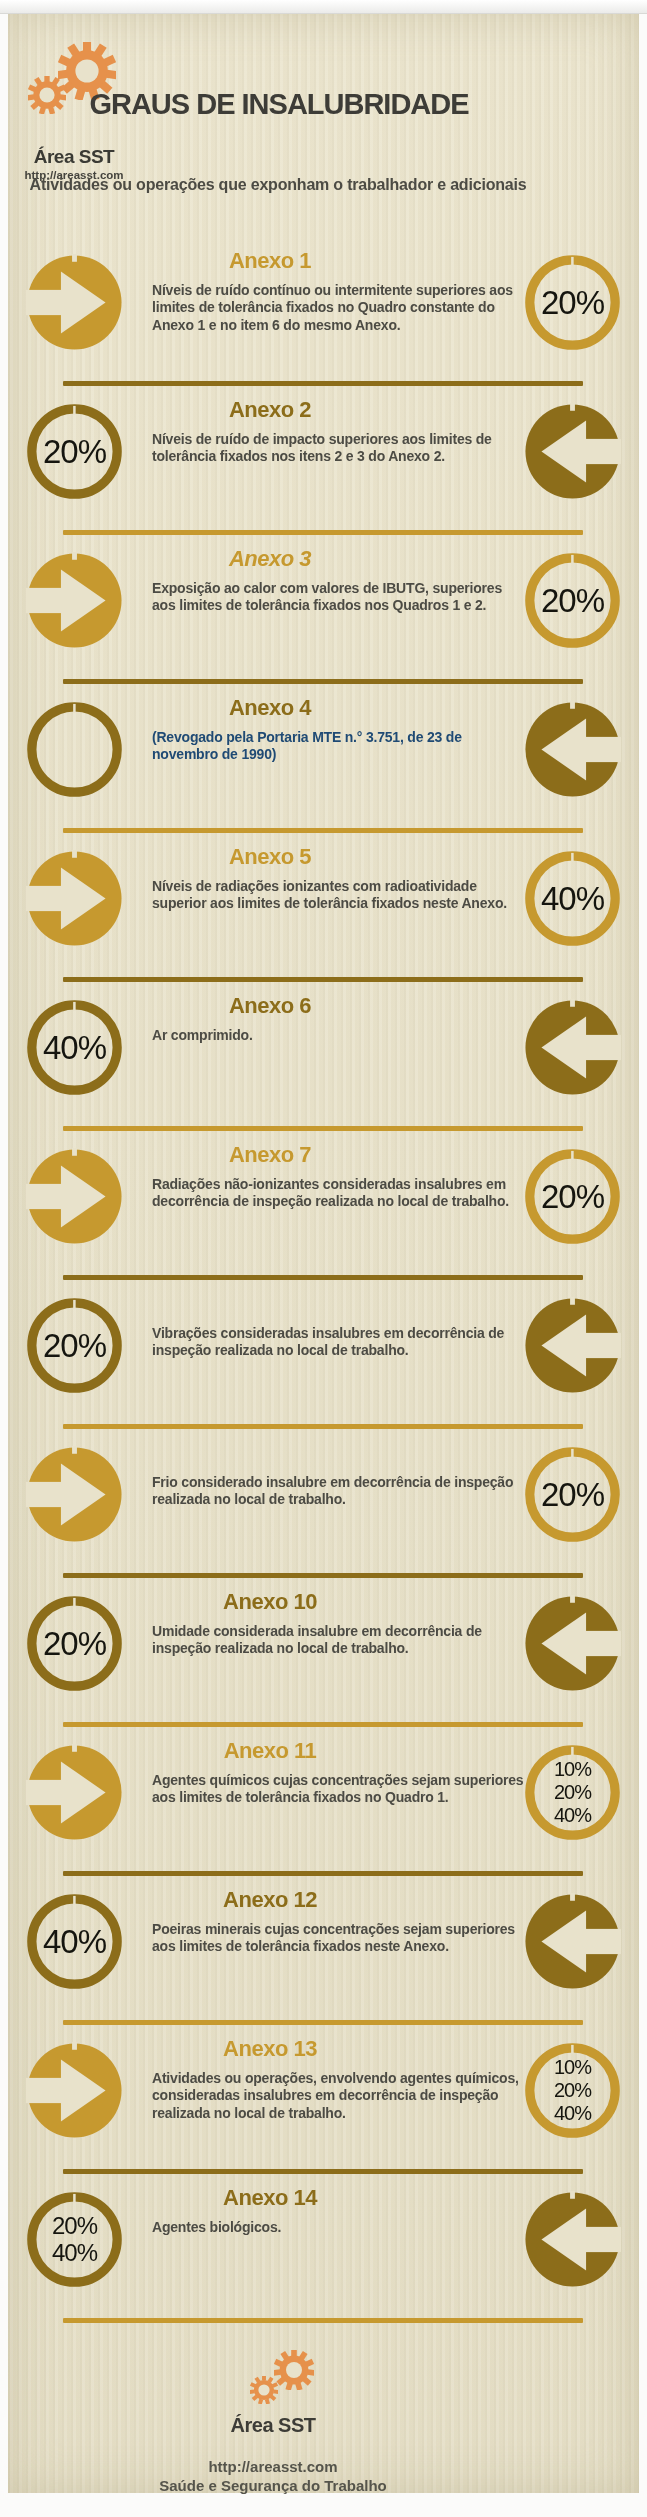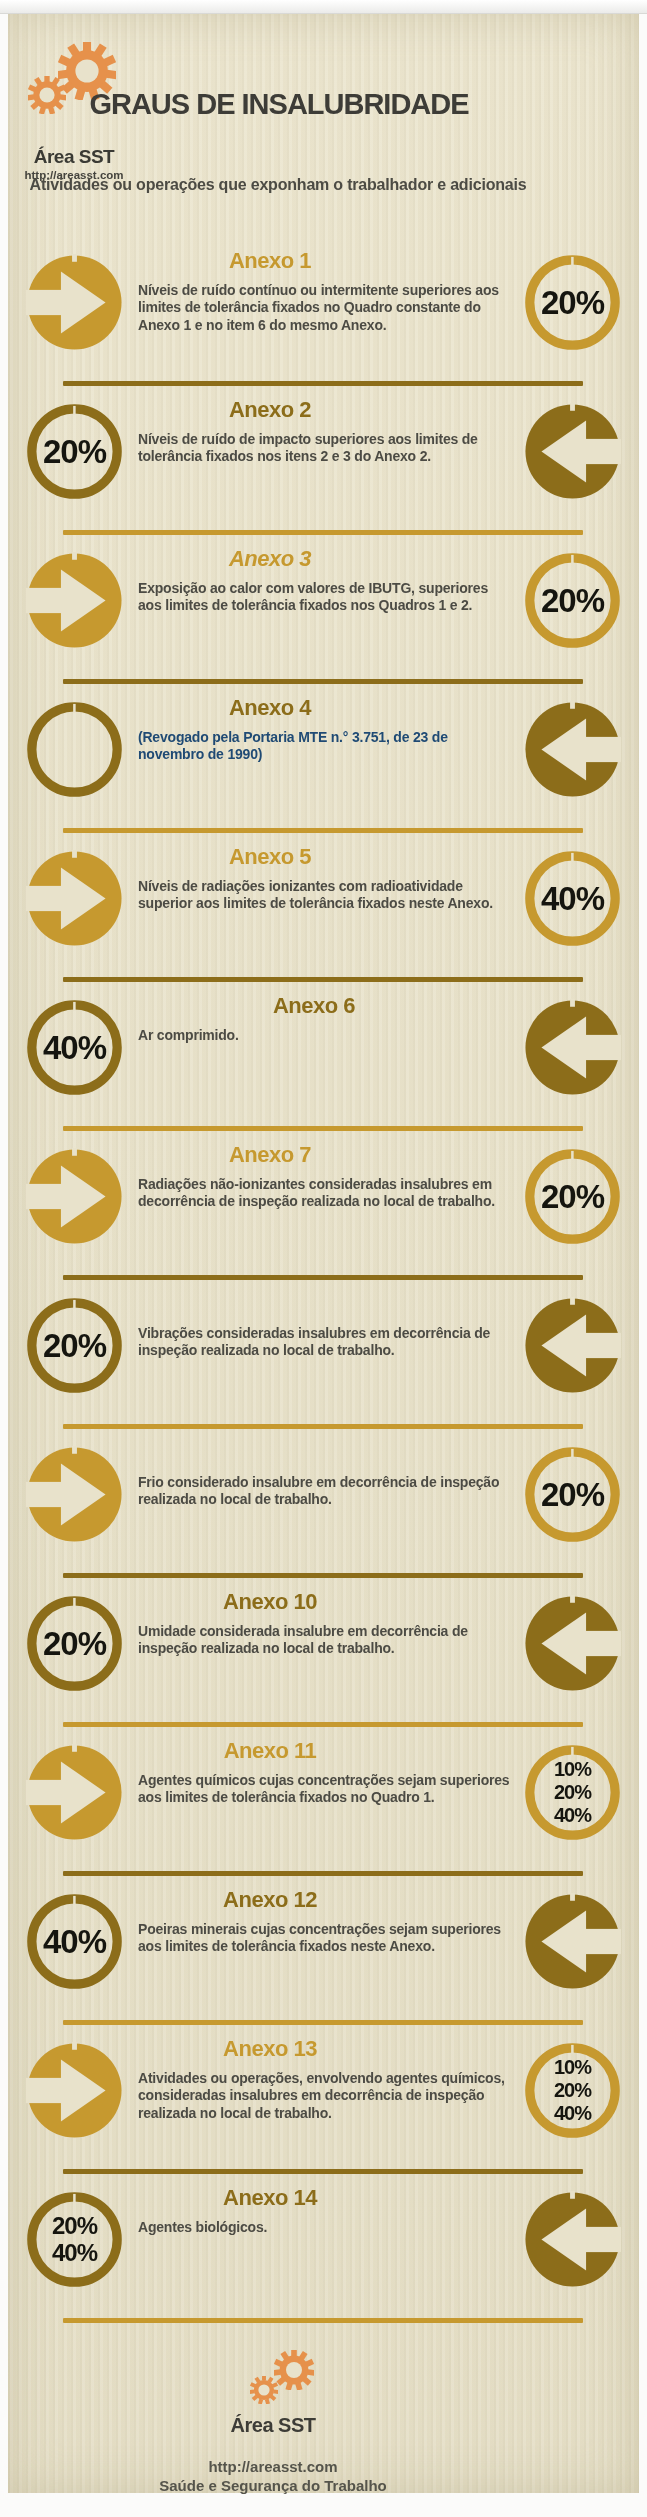--- a/index.html
+++ b/index.html
@@ -30,30 +30,30 @@
     font-size:11.5px;font-weight:bold;color:#45443e;}
   .title{position:absolute;top:74px;left:56px;width:430px;text-align:center;margin:0;
     font-size:29px;font-weight:800;color:#3d3c37;letter-spacing:-1px;}
   .subtitle{position:absolute;top:154px;left:0;width:524px;text-align:center;margin:8px;
     font-size:16px;font-weight:bold;color:#4c4b44;letter-spacing:-0.2px;}
   
   .sections{position:absolute;top:226px;left:0;width:631px;}
   section.anexo{position:relative;height:149px;}
   .anexo-title{position:absolute;top:8px;left:0;width:524px;margin:0;text-align:center;
     font-size:22px;font-weight:bold;letter-spacing:-0.5px;}
-  .anexo-desc{position:absolute;top:42px;left:130px;width:372px;margin:0;
+  .anexo-desc{position:absolute;top:42px;left:144px;width:372px;margin:0;
     font-size:14px;line-height:1.24;font-weight:bold;color:#4c4b44;letter-spacing:-0.2px;}
   .anexo-desc.revoked{color:#1f4a74;}
   .icon{position:absolute;width:97px;height:97px;top:14px;}
   .icon svg{width:100%;height:100%;display:block;}
   .icon.left{left:18px;}
   .icon.right{left:516px;}
   .divider{position:absolute;bottom:3px;left:55px;width:520px;height:5px;border-radius:1px;}
   .vals{position:absolute;inset:0;display:flex;flex-direction:column;align-items:center;
-    justify-content:center;font-weight:bold;color:#15150f;letter-spacing:-1px;}
+    justify-content:center;font-weight:normal;color:#15150f;letter-spacing:-1px;}
   .vals.v1{font-size:33px;}
   .vals.v2{font-size:24px;line-height:1.12;}
   .vals.v3{font-size:20px;line-height:1.15;}
   
   .f-gear-big{position:absolute;left:266px;top:2336px;width:40px;height:40px;}
   .f-gear-small{position:absolute;left:242px;top:2362px;width:28px;height:28px;}
   .footer-brand{position:absolute;top:2400px;left:0;width:530px;text-align:center;margin:0;
     font-size:20px;font-weight:bold;color:#3d3c37;letter-spacing:-0.5px;}
   .footer-url{position:absolute;top:2444px;left:0;width:530px;text-align:center;
     font-size:15px;font-weight:bold;color:#55544b;}
@@ -212,21 +212,21 @@
     <circle cx="50" cy="50" r="44" fill="none" stroke="#c6992f" stroke-width="9.5"></circle>
     <rect x="48.6" y="3" width="2.6" height="9" fill="#e8e2cb"></rect>
   </svg>
           <div class="vals v1">
             <div>40%</div>
           </div>
         </div>
     <div class="divider" style="background: rgb(140, 109, 26);"></div>
   </section>
       <section class="anexo">
-    <h2 class="anexo-title" style="color: rgb(140, 109, 26); padding-left: 44px;">Anexo 6</h2>
+    <h2 class="anexo-title" style="color: rgb(140, 109, 26);">Anexo 6</h2>
     <p class="anexo-desc">Ar comprimido.</p>
     <div class="icon left">
           <svg viewBox="0 0 100 100">
     <circle cx="50" cy="50" r="44" fill="none" stroke="#8c6d1a" stroke-width="9.5"></circle>
     <rect x="48.6" y="3" width="2.6" height="9" fill="#e8e2cb"></rect>
   </svg>
           <div class="vals v1">
             <div>40%</div>
           </div>
         </div>

